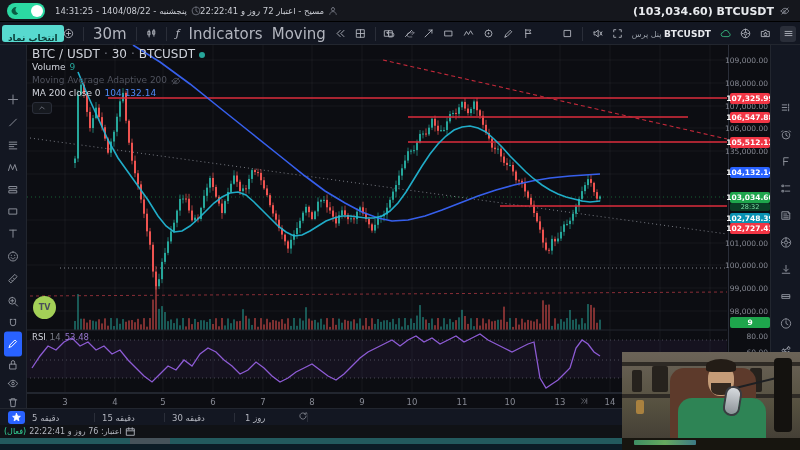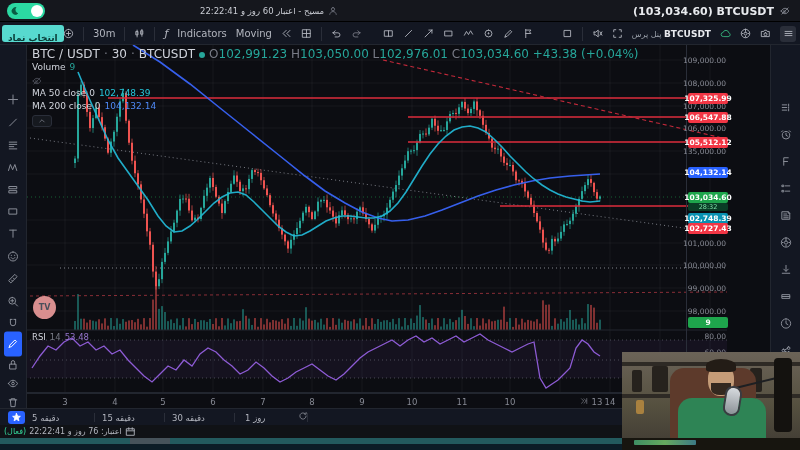--- a/index.html
+++ b/index.html
@@ -17,21 +17,21 @@
   #theme-toggle .ic { color:#0a5c44; }
   .tb-group { position:absolute; top:0; height:22px; display:flex; align-items:center; gap:4px; color:#c9ccd3; font-size:8.5px; }
   #price-readout { right:10px; font-size:11px; font-weight:bold; color:#e8eaee; gap:6px;}
   #price-readout .ic { color:#8b8f99;}
 
   
   #toolbar { left:0; top:22px; width:800px; height:23px; background:#131722; border-bottom:1px solid #22262f; z-index:5;}
   #symbol-btn { position:absolute; left:2px; top:3px; height:17px; padding:8px 6px; background:#57d9cf; color:#093a36; font-size:9px; font-weight:bold; border:none; border-radius:3px; font-family:"DejaVu Sans",sans-serif;}
   .tool-group { position:absolute; top:0; height:23px; display:flex; align-items:center; gap:9px; color:#b2b5be; font-size:9.5px;}
   .tool-group .sep { width:1px; height:14px; background:#2a2e39; }
-  .tool-group .lbl { font-size:10px; }
+  .tool-group .lbl { font-size:15px; }
   .fx { font-style:italic; font-size:11px; }
   #menu-btn { background:#2a2e39; border-radius:3px; width:16px; height:16px; display:flex; align-items:center; justify-content:center; }
   .fa-label { font-size:8px; color:#9aa0aa; direction:ltr;}
   .fa-label b { color:#e8eaee; font-size:9px;}
 
   
   #left-rail { left:0; top:45px; width:27px; height:363px; background:#131722; border-right:1px solid #22262f; z-index:4;}
   #right-rail { right:0; top:45px; width:30px; height:405px; background:#131722; border-left:1px solid #22262f; z-index:4;}
   .rail-ic { position:absolute; left:50%; transform:translate(-50%,-50%); color:#8b8f99; }
   .rail-ic.active { background:#2962ff; color:#fff; border-radius:3px; padding:3px; }
@@ -43,26 +43,26 @@
   #sym-row { font-size:12px; }
   .ohlc { color:#787b86; }
   .ohlc b { color:#26a69a; font-weight:normal; }
   .up-val { color:#26a69a; }
   .ghost { color:#50535e; }
   .ghost .ic { color:#50535e; }
   .ma50-val { color:#26c6da; }
   .ma200-val { color:#4f8af7; }
   .dot { width:6px; height:6px; border-radius:50%; background:#26a69a; display:inline-block;}
   #legend-collapse { width:20px; height:12px; border:1px solid #2a2e39; border-radius:3px; color:#787b86; display:flex; align-items:center; justify-content:center; margin-top:2px; background:#16191f;}
-  #watermark { left:33px; top:296px; width:23px; height:23px; border-radius:50%; background:#fca5a5; color:#555b68; display:flex; align-items:center; justify-content:center; font-size:8px; font-weight:bold; z-index:2; opacity:.85;}
+  #watermark { left:33px; top:296px; width:23px; height:23px; border-radius:50%; background:#bef264; color:#555b68; display:flex; align-items:center; justify-content:center; font-size:8px; font-weight:bold; z-index:2; opacity:.85;}
   #rsi-legend { left:32px; top:332px; z-index:3; font-size:8.5px; color:#d1d4dc; display:flex; gap:4px;}
   #rsi-legend .val { color:#9575cd; }
 
   
-  #price-axis { left:686px; top:45px; width:43px; height:363px; border-left:1px solid #2a2e39; z-index:2; background:transparent;}
+  #price-axis { left:728px; top:45px; width:43px; height:363px; border-left:1px solid #2a2e39; z-index:2; background:transparent;}
   .pa-label { position:absolute; right:3px; font-size:7.5px; color:#868993; white-space:nowrap;}
   .pa-badge { position:absolute; left:1px; right:1px; height:11px; border-radius:2px; color:#fff; font-size:7.5px; font-weight:bold; display:flex; align-items:center; justify-content:center; white-space:nowrap;}
   .pa-sub { position:absolute; left:1px; right:1px; height:8px; border-radius:2px; font-size:6.5px; display:flex; align-items:center; justify-content:center;}
 
   
   #time-axis { left:27px; top:393px; width:700px; height:15px; border-top:1px solid #22262f; z-index:2;}
   .ta-tick { position:absolute; top:3px; font-size:8.5px; color:#868993; transform:translateX(-50%);}
 
   
   #tf-row { left:0; top:408px; width:800px; height:17px; background:#131722; border-top:1px solid #22262f; z-index:5;}
@@ -103,22 +103,30 @@
 
   <div id="topbar" class="abs">
     <div id="theme-toggle">
       <span class="ic">
           <svg width="10" height="10" viewBox="0 0 16 16" fill="currentColor" stroke="currentColor" stroke-width="1.3" stroke-linecap="round" stroke-linejoin="round">
             <path d="M10.5 2.5a5.5 5.5 0 1 0 3.5 9.5 6.5 6.5 0 0 1-3.5-9.5z"></path>
           </svg>
         </span>
       <span class="knob"></span>
     </div>
+    <div class="tb-group" style="left:55px">
+      <span dir="rtl">پنجشنبه - 1404/08/22 - 14:31:25</span>
+      <span class="ic dim">
+          <svg width="10" height="10" viewBox="0 0 16 16" fill="none" stroke="currentColor" stroke-width="1.3" stroke-linecap="round" stroke-linejoin="round">
+            <path d="M8 1.8a6.2 6.2 0 1 1 0 12.4A6.2 6.2 0 0 1 8 1.8zM8 4.5V8l2.5 1.5"></path>
+          </svg>
+        </span>
+    </div>
     <div class="tb-group" style="left:200px">
-      <span dir="rtl">مسیح - اعتبار 60 روز و 22:22:41</span>
+      <span dir="rtl">مسیح - اعتبار 72 روز و 22:22:41</span>
       <span class="ic dim">
           <svg width="10" height="10" viewBox="0 0 16 16" fill="none" stroke="currentColor" stroke-width="1.3" stroke-linecap="round" stroke-linejoin="round">
             <path d="M8 2.5a2.6 2.6 0 1 1 0 5.2 2.6 2.6 0 0 1 0-5.2zM2.8 13.5c.5-3 2.6-4.6 5.2-4.6s4.7 1.6 5.2 4.6"></path>
           </svg>
         </span>
     </div>
     <div class="tb-group" id="price-readout">
       <span>(103,034.60) BTCUSDT</span>
       <span class="ic">
           <svg width="10" height="10" viewBox="0 0 16 16" fill="none" stroke="currentColor" stroke-width="1.3" stroke-linecap="round" stroke-linejoin="round">
@@ -914,36 +922,32 @@
     </svg>
 
   <div id="legend" class="abs">
     <div class="leg-row" id="sym-row">
       <span>BTC / USDT</span>
       <span class="ohlc">·</span>
       <span>30</span>
       <span class="ohlc">·</span>
       <span>BTCUSDT</span>
       <span class="dot"></span>
-      <span class="ohlc">O<b>102,991.23</b> H<b>103,050.00</b> L<b>102,976.01</b> C<b>103,034.60</b> <b>+43.38 (+0.04%)</b></span>
     </div>
     <div class="leg-row">
       <span>Volume</span>
       <span class="up-val">9</span>
     </div>
     <div class="leg-row ghost">
+      <span>Moving Average Adaptive 200</span>
       <span class="ic">
           <svg width="10" height="10" viewBox="0 0 16 16" fill="none" stroke="currentColor" stroke-width="1.3" stroke-linecap="round" stroke-linejoin="round">
             <path d="M2 8c1.6-2.9 3.8-4.3 6-4.3S12.4 5.1 14 8c-1.6 2.9-3.8 4.3-6 4.3S3.6 10.9 2 8zM6.6 6.6a2 2 0 1 0 2.8 2.8M3 13L13 3"></path>
           </svg>
         </span>
-    </div>
-    <div class="leg-row">
-      <span>MA 50 close 0</span>
-      <span class="ma50-val">102,748.39</span>
     </div>
     <div class="leg-row">
       <span>MA 200 close 0</span>
       <span class="ma200-val">104,132.14</span>
     </div>
     <div id="legend-collapse">
         <span class="ic">
           <svg width="10" height="10" viewBox="0 0 16 16" fill="none" stroke="currentColor" stroke-width="1.3" stroke-linecap="round" stroke-linejoin="round">
             <path d="M4.5 9.5 8 6l3.5 3.5"></path>
           </svg>
@@ -986,21 +990,21 @@
       <span class="ta-tick" style="left: 38px;">3</span>
       <span class="ta-tick" style="left: 88px;">4</span>
       <span class="ta-tick" style="left: 136px;">5</span>
       <span class="ta-tick" style="left: 186px;">6</span>
       <span class="ta-tick" style="left: 236px;">7</span>
       <span class="ta-tick" style="left: 285px;">8</span>
       <span class="ta-tick" style="left: 335px;">9</span>
       <span class="ta-tick" style="left: 385px;">10</span>
       <span class="ta-tick" style="left: 435px;">11</span>
       <span class="ta-tick" style="left: 483px;">10</span>
-      <span class="ta-tick" style="left: 533px; margin-left: 37px;">13</span>
+      <span class="ta-tick" style="left: 533px;">13</span>
       <span class="ta-tick" style="left: 583px;">14</span>
       <span class="ta-tick ic" style="left: 557px; color: rgb(134, 137, 147);">
         <svg width="8" height="8" viewBox="0 0 16 16" fill="none" stroke="currentColor" stroke-width="1.3" stroke-linecap="round" stroke-linejoin="round">
           <path d="M3 3.5 7.5 8 3 12.5M8 3.5 12.5 8 8 12.5M13.5 3v10"></path>
         </svg>
       </span>
     </div>
 
   <div id="tf-row" class="abs">
     <div id="fav-btn">

